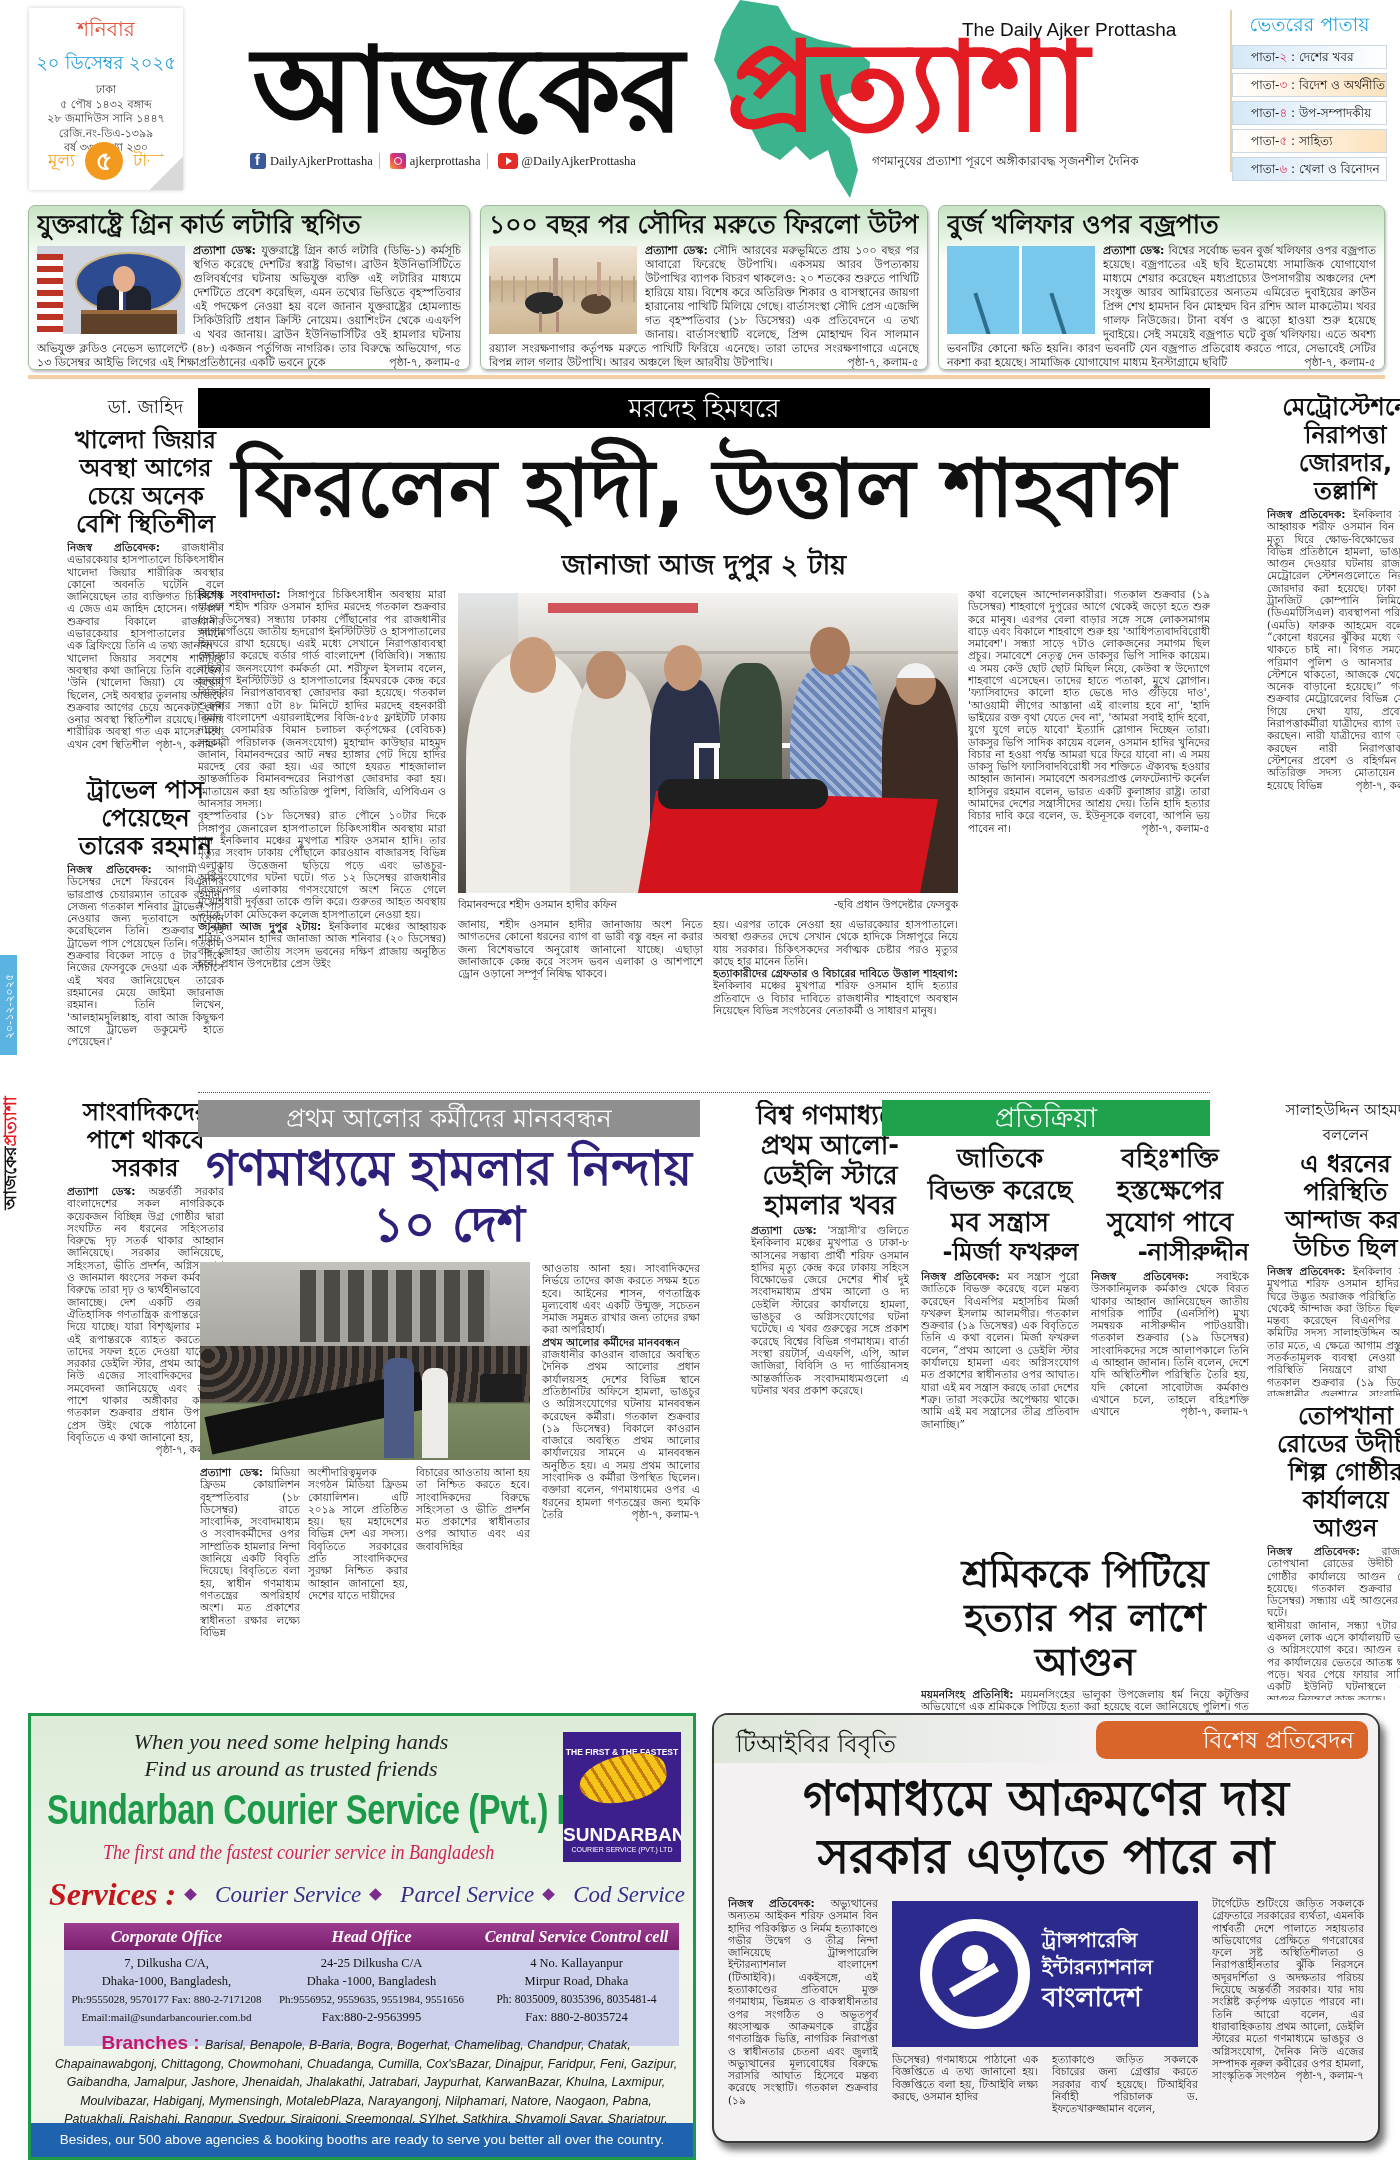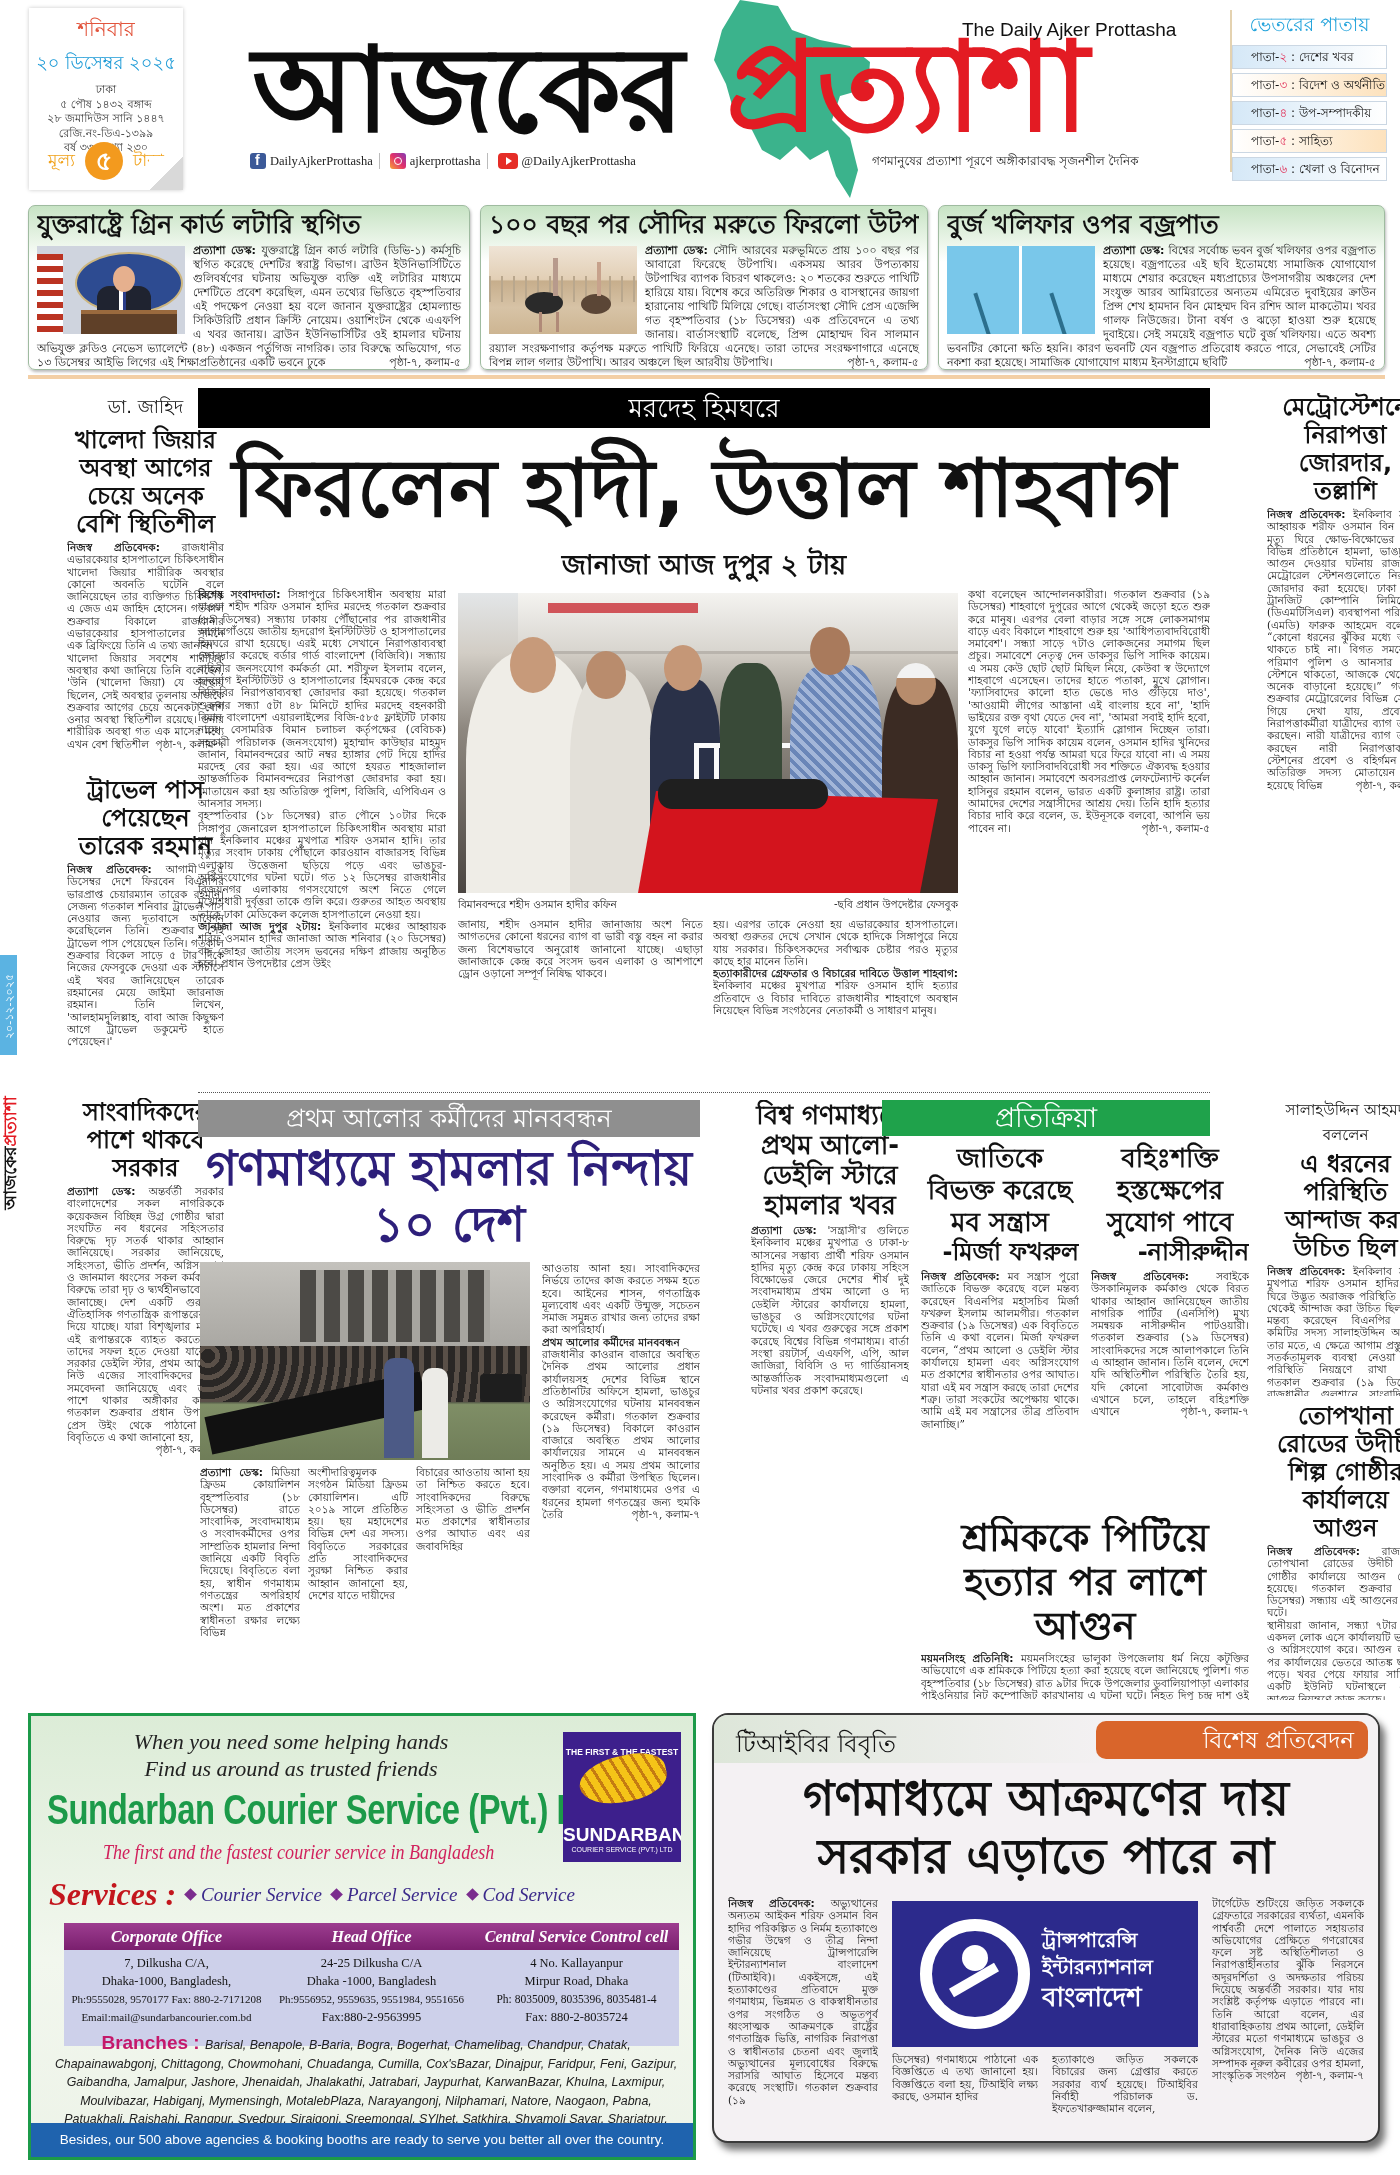--- a/index.html
+++ b/index.html
@@ -87,21 +87,21 @@
               background:linear-gradient(180deg,#dcecd7,#f2f7ee 55%,#edf3e8);overflow:hidden;}
   .slogan{position:absolute;left:0;top:12px;width:520px;text-align:center;font-family:"Liberation Serif",serif;font-style:italic;font-size:22px;line-height:27px;color:#222;}
   .company{position:absolute;left:16px;top:70px;font-family:"Liberation Sans",sans-serif;font-weight:bold;font-size:42px;color:var(--courier-green);white-space:nowrap;transform:scaleX(.78);transform-origin:left;letter-spacing:-.5px;}
   .ad-tag{position:absolute;left:72px;top:124px;font-family:"Liberation Serif",serif;font-style:italic;font-size:21px;color:#d1215c;white-space:nowrap;transform:scaleX(.86);transform-origin:left;}
   .logo-box{position:absolute;left:532px;top:16px;width:118px;height:130px;background:#3d1f8c;color:#fff;text-align:center;overflow:hidden;}
   .logo-top{font:bold 8.5px "Liberation Sans",sans-serif;margin-top:15px;}
   .logo-name{font:bold 19px "Liberation Sans",sans-serif;position:absolute;left:0;right:0;top:92px;}
   .logo-sub{font:7px "Liberation Sans",sans-serif;position:absolute;left:0;right:0;top:114px;}
   .services{position:absolute;left:18px;top:160px;white-space:nowrap;display:flex;align-items:center;gap:10px;}
   .svc-label{font-family:"Liberation Serif",serif;font-weight:bold;font-style:italic;font-size:32px;color:#c3161d;}
-  .svc{font-family:"Liberation Serif",serif;font-style:italic;font-size:19px;color:#3b2a8a;display:flex;align-items:center;gap:6px;}
+  .svc{font-family:"Liberation Serif",serif;font-style:italic;font-size:23px;color:#3b2a8a;display:flex;align-items:center;gap:20px;}
   .diamond{width:9px;height:9px;background:#7b2d8e;transform:rotate(45deg);display:inline-block;}
   .offices{position:absolute;left:33px;top:207px;width:615px;}
   .off-head{display:flex;height:27px;background:linear-gradient(180deg,#9d3d90,#7a1f6e);color:#fff;font-family:"Liberation Serif",serif;font-style:italic;font-weight:bold;font-size:16px;line-height:27px;}
   .off-body{display:flex;height:96px;background:#cdd0ea;font-family:Liberation Serif, serif;font-size:12.5px;line-height:18px;padding-top:4px;box-sizing:border-box;}
   .off-cell{flex:1;text-align:center;overflow:hidden;white-space:nowrap;}
   .branches{position:absolute;left:18px;top:318px;width:634px;font-family:"Liberation Sans",sans-serif;font-style:italic;font-size:12.4px;line-height:18.5px;color:#222;text-align:center;}
   .br-label{font-style:normal;font-weight:bold;font-size:19px;color:#c4186a;}
   .ad-footer{position:absolute;left:0;bottom:0;width:100%;height:34px;background:var(--courier-blue);color:#fff;font-family:"Liberation Sans",sans-serif;font-size:13.5px;line-height:34px;text-align:center;white-space:nowrap;}
 
   
@@ -357,21 +357,21 @@
     </div>
   </div>
   <div class="story" style="left:1052px;top:1142px;width:158px;height:368px;">
     <div class="hl" style="font-size:26px;line-height:32px;">বহিঃশক্তি হস্তক্ষেপের সুযোগ পাবে</div>
     <div class="hl" style="font-size:24px;line-height:28px;text-align:right;margin-bottom:4px;">-নাসীরুদ্দীন</div>
     <div class="flow">
       <p><span class="by">নিজস্ব প্রতিবেদক: </span><span>সবাইকে উসকানিমূলক কর্মকাণ্ড থেকে বিরত থাকার আহ্বান জানিয়েছেন জাতীয় নাগরিক পার্টির (এনসিপি) মুখ্য সমন্বয়ক নাসীরুদ্দীন পাটওয়ারী। গতকাল শুক্রবার (১৯ ডিসেম্বর) সাংবাদিকদের সঙ্গে আলাপকালে তিনি এ আহ্বান জানান। তিনি বলেন, দেশে যদি অস্থিতিশীল পরিস্থিতি তৈরি হয়, যদি কোনো সাবোটাজ কর্মকাণ্ড এখানে চলে, তাহলে বহিঃশক্তি এখানে</span><span class="jump">পৃষ্ঠা-৭, কলাম-৭</span></p>
     </div>
   </div>
 
-  <div class="story" style="left:882px;top:1516px;width:328px;height:184px;">
+  <div class="story" style="left:882px;top:1552px;width:328px;height:184px;">
     <div class="hl" style="font-size:38px;line-height:44px;margin-bottom:4px;">শ্রমিককে পিটিয়ে হত্যার পর লাশে আগুন</div>
     <div class="flow">
       <p><span class="by">ময়মনসিংহ প্রতিনিধি: </span><span>ময়মনসিংহের ভালুকা উপজেলায় ধর্ম নিয়ে কটূক্তির অভিযোগে এক শ্রমিককে পিটিয়ে হত্যা করা হয়েছে বলে জানিয়েছে পুলিশ। গত বৃহস্পতিবার (১৮ ডিসেম্বর) রাত ৯টার দিকে উপজেলার ডুবালিয়াপাড়া এলাকার পাইওনিয়ার নিট কম্পোজিট কারখানায় এ ঘটনা ঘটে। নিহত দিপু চন্দ্র দাশ ওই কারখানার শ্রমিক ছিলেন। তিনি তারাকান্দার রবি চন্দ্র দাশের ছেলে। পুলিশ ও স্থানীয় সূত্র জানায়, ঘটনার পর বিক্ষুব্ধ কিছু মানুষ নিহতের লাশ ঢাকা-ময়মনসিংহ মহাসড়কের পাশে রেখে আগুন ধরিয়ে দেন। এতে মহাসড়কের উভয় পাশে যান চলাচল বন্ধ হয়ে যায় এবং এলাকায় চরম উত্তেজনা সৃষ্টি হয়েছে।</span></p>
     </div>
   </div>
 
   <div id="ad-courier" class="abs">
     <div class="slogan">
       <div>When you need some helping hands</div>
       <div>Find us around as trusted friends</div>

